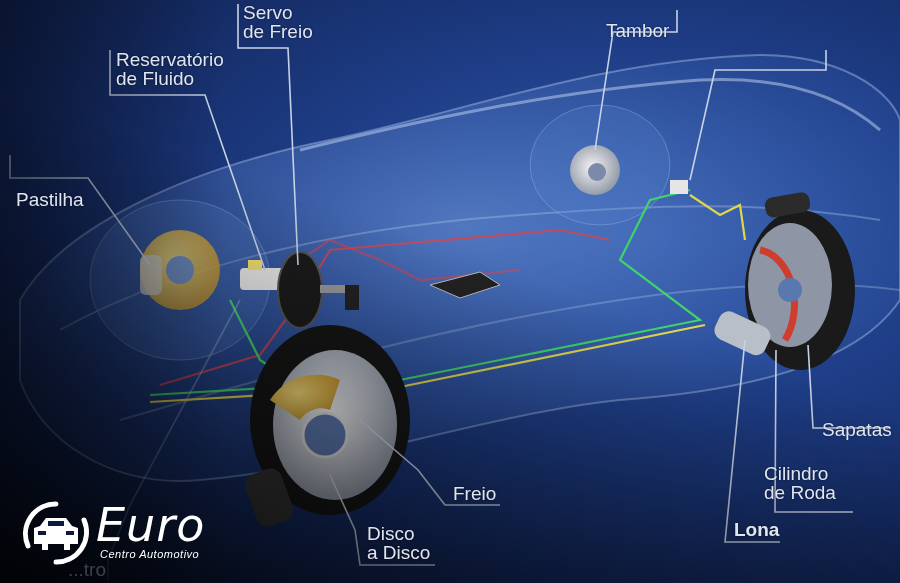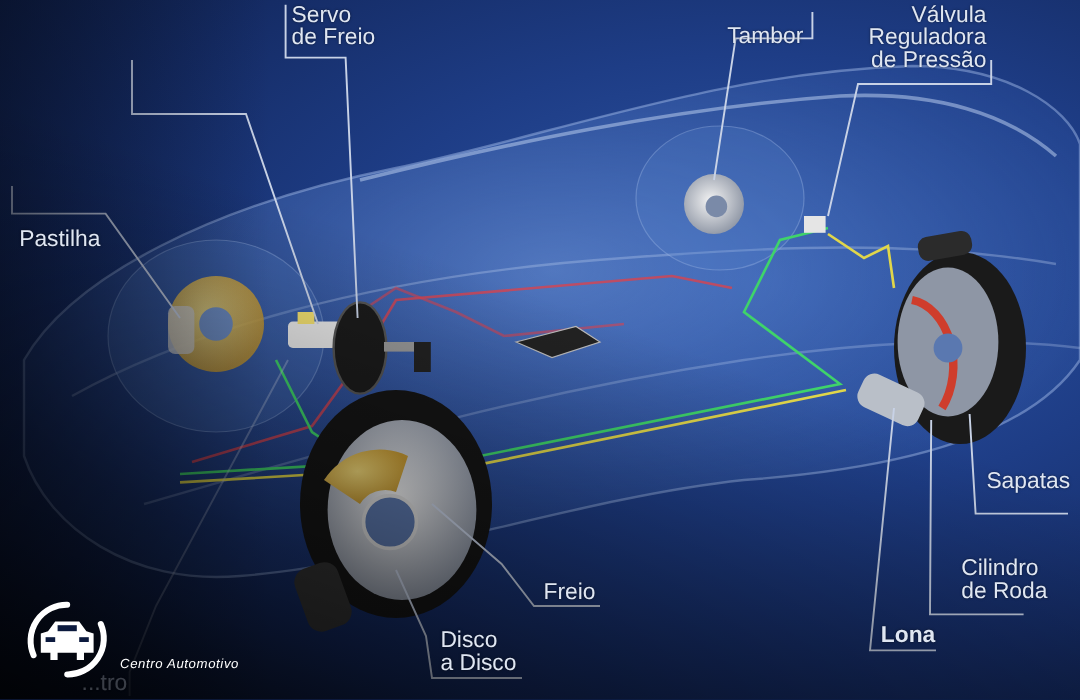--- a/index.html
+++ b/index.html
@@ -113,35 +113,34 @@
       <path d="M108 580 L108 560 L130 505 L240 300" stroke-opacity="0.35"></path>
     </g>
   </svg>
 
   <div id="vignette"></div>
 
   <div class="lbl" style="left:243px;top:3px;">
     <span>Servo</span>
       <span>de Freio</span>
   </div>
+  <div class="lbl" style="left:116px;top:50px;">
+    <span>Reservatório</span>
+      <span>de Fluido</span>
+  </div>
   <div class="lbl" style="left:16px;top:154px;margin-top:36px;">
     <span>Pastilha</span>
   </div>
   <div class="lbl" style="left:606px;top:7px;margin-top:14px;">
     <span>Tambor</span>
   </div>
-  <div class="lbl r" style="left:722px;top:3px;width:100px;">
-    <span>Válvula</span>
-      <span>Reguladora</span>
-      <span>de Pressão</span>
-  </div>
-  <div class="lbl" style="left:822px;top:392px;text-align:center;">
+  <div class="lbl" style="left:822px;top:420px;text-align:center;">
     <span>Sapatas</span>
   </div>
-  <div class="lbl" style="left:801px;top:464px;">
+  <div class="lbl" style="left:764px;top:464px;">
     <span>Cilindro</span>
       <span>de Roda</span>
   </div>
   <div class="lbl" style="left:734px;top:520px;font-weight:bold;">
     <span>Lona</span>
   </div>
   <div class="lbl" style="left:453px;top:484px;">
     <span>Freio</span>
   </div>
   <div class="lbl" style="left:367px;top:524px;">
@@ -154,15 +153,16 @@
 
   <div id="logo">
     <svg width="72" height="70" viewBox="0 0 72 70" style="position:absolute;left:0;top:0;">
       <path d="M36 6 A30 30 0 0 0 8 48" fill="none" stroke="#fff" stroke-width="5" stroke-linecap="round"></path>
       <path d="M36 64 A30 30 0 0 0 64 22" fill="none" stroke="#fff" stroke-width="5" stroke-linecap="round"></path>
       <path d="M20 28 L26 20 L46 20 L52 28 L58 30 L58 46 L50 46 L50 52 L44 52 L44 46 L28 46 L28 52 L22 52 L22 46 L14 46 L14 30 Z" fill="#fff"></path>
       <rect x="18" y="33" width="8" height="4" fill="#0c1a3e"></rect>
       <rect x="46" y="33" width="8" height="4" fill="#0c1a3e"></rect>
       <rect x="28" y="23" width="16" height="5" fill="#0c1a3e"></rect>
     </svg>
+    <div class="brand">Euro</div>
     <div class="sub">Centro Automotivo</div>
   </div>
 </div>
 
 </body></html>

